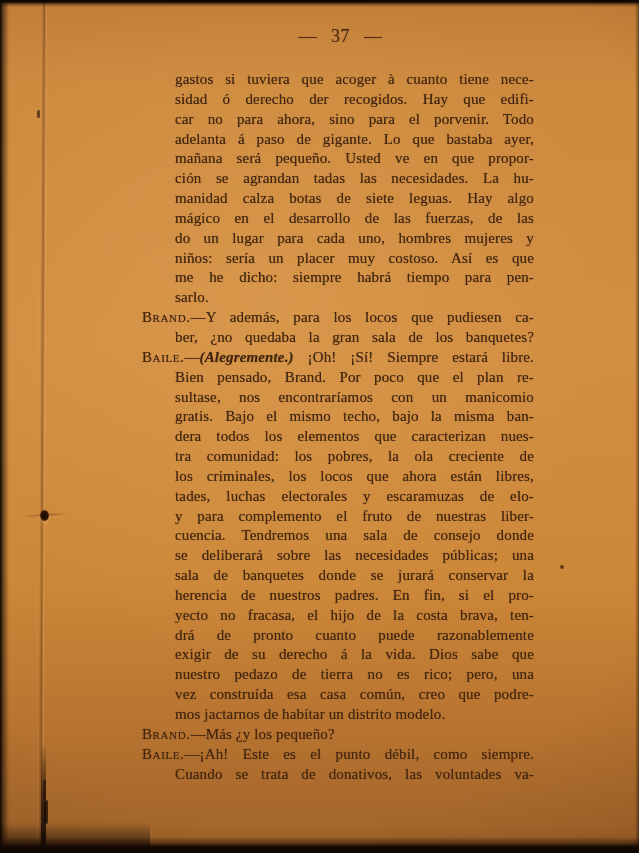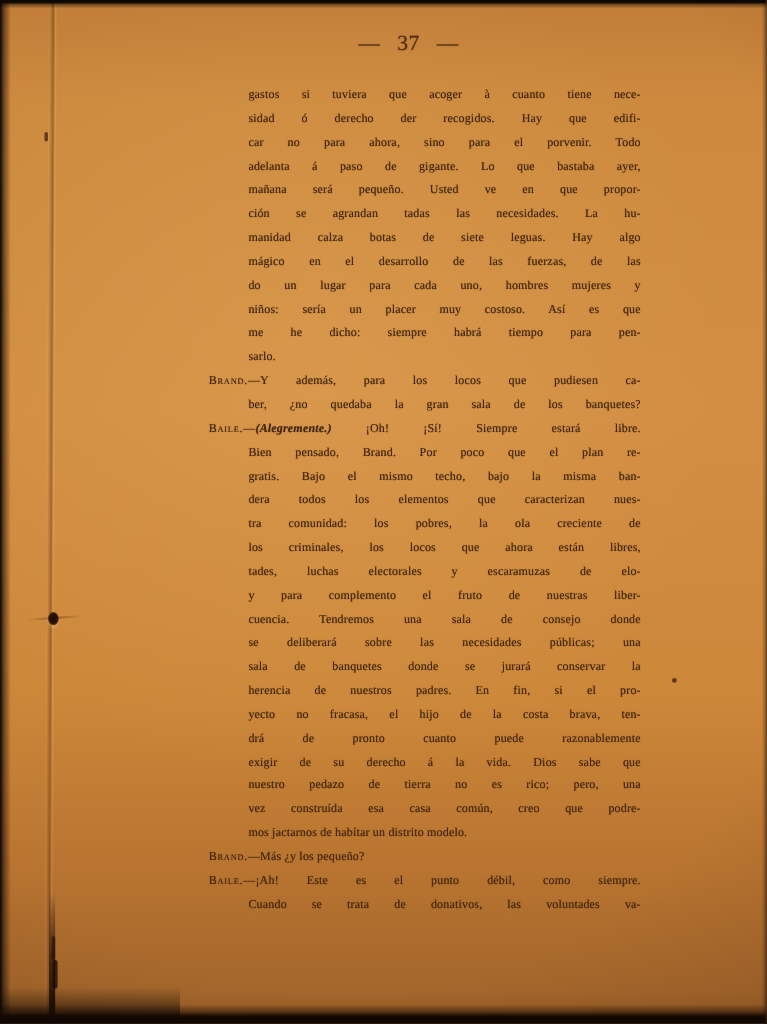--- a/index.html
+++ b/index.html
@@ -45,24 +45,24 @@
   .speck { position:absolute; left:560px; top:565px; width:4px; height:4px; border-radius:50%; background: rgba(60,30,11,0.75); }
 
   
   .page-number { position:absolute; top:26px; left:0; right:0; text-align:center;
                  transform: translateX(21px);
                  font-size: 18px; color: #4d2c11; word-spacing: 9px; letter-spacing: 0.5px;
                  text-shadow: 0 0 1px rgba(77,44,17,0.55); }
 
   
   .text-block { position:absolute; left:142px; top:70px; width:392px; overflow:hidden; }
-  .line { height:19.85px; line-height:19.85px; font-size:10px; color:#432610;
+  .line { height:19.85px; line-height:19.85px; font-size:15px; color:#432610;
           text-align: justify; text-align-last: justify; text-justify: inter-word;
           letter-spacing: 0.15px;
-          text-shadow: 0 0 0.8px rgba(66,38,15,0.65); margin-left: 32px; }
+          text-shadow: 0 0 0.8px rgba(66,38,15,0.65); }
   .line.body { padding-left: 33px; }
   .line.nj { text-align-last: left; }
   .sc { font-variant: small-caps; letter-spacing: 0.6px; }
   .it { font-style: italic; font-weight: 600; }
   .pl {}
 </style>
 </head>
 <body>
 
 <div class="scan">
@@ -88,20 +88,21 @@
       <div class="line body"><span class="pl">manidad  calza  botas  de  siete  leguas.   Hay  algo</span></div>
       <div class="line body"><span class="pl">mágico  en  el  desarrollo  de  las  fuerzas,  de  las</span></div>
       <div class="line body"><span class="pl">do  un lugar  para  cada  uno,  hombres  mujeres  y</span></div>
       <div class="line body"><span class="pl">niños: sería  un  placer  muy  costoso.   Así  es  que</span></div>
       <div class="line body"><span class="pl">me  he  dicho:  siempre  habrá  tiempo  para  pen-</span></div>
       <div class="line body nj"><span class="pl">sarlo.</span></div>
       <div class="line speaker"><span class="sc">Brand.</span><span class="pl">—Y  además,  para  los  locos  que  pudiesen  ca-</span></div>
       <div class="line body"><span class="pl">ber, ¿no  quedaba  la  gran sala  de  los  banquetes?</span></div>
       <div class="line speaker"><span class="sc">Baile.</span><span class="pl">—</span><span class="it">(Alegremente.)</span><span class="pl"> ¡Oh! ¡Sí! Siempre estará libre.</span></div>
       <div class="line body"><span class="pl">Bien  pensado,  Brand.   Por  poco  que  el  plan  re-</span></div>
+      <div class="line body"><span class="pl">sultase,  nos  encontraríamos  con  un  manicomio</span></div>
       <div class="line body"><span class="pl">gratis.  Bajo  el  mismo  techo,  bajo  la  misma  ban-</span></div>
       <div class="line body"><span class="pl">dera  todos  los  elementos  que  caracterizan  nues-</span></div>
       <div class="line body"><span class="pl">tra  comunidad:  los  pobres,  la  ola  creciente  de</span></div>
       <div class="line body"><span class="pl">los  criminales,  los  locos  que  ahora  están  libres,</span></div>
       <div class="line body"><span class="pl">tades,  luchas  electorales  y  escaramuzas  de  elo-</span></div>
       <div class="line body"><span class="pl">y  para  complemento  el  fruto   de  nuestras  liber-</span></div>
       <div class="line body"><span class="pl">cuencia.  Tendremos  una  sala  de  consejo  donde</span></div>
       <div class="line body"><span class="pl">se  deliberará  sobre  las  necesidades  públicas;  una</span></div>
       <div class="line body"><span class="pl">sala  de  banquetes   donde  se  jurará  conservar  la</span></div>
       <div class="line body"><span class="pl">herencia  de  nuestros  padres.   En  fin,  si  el  pro-</span></div>

